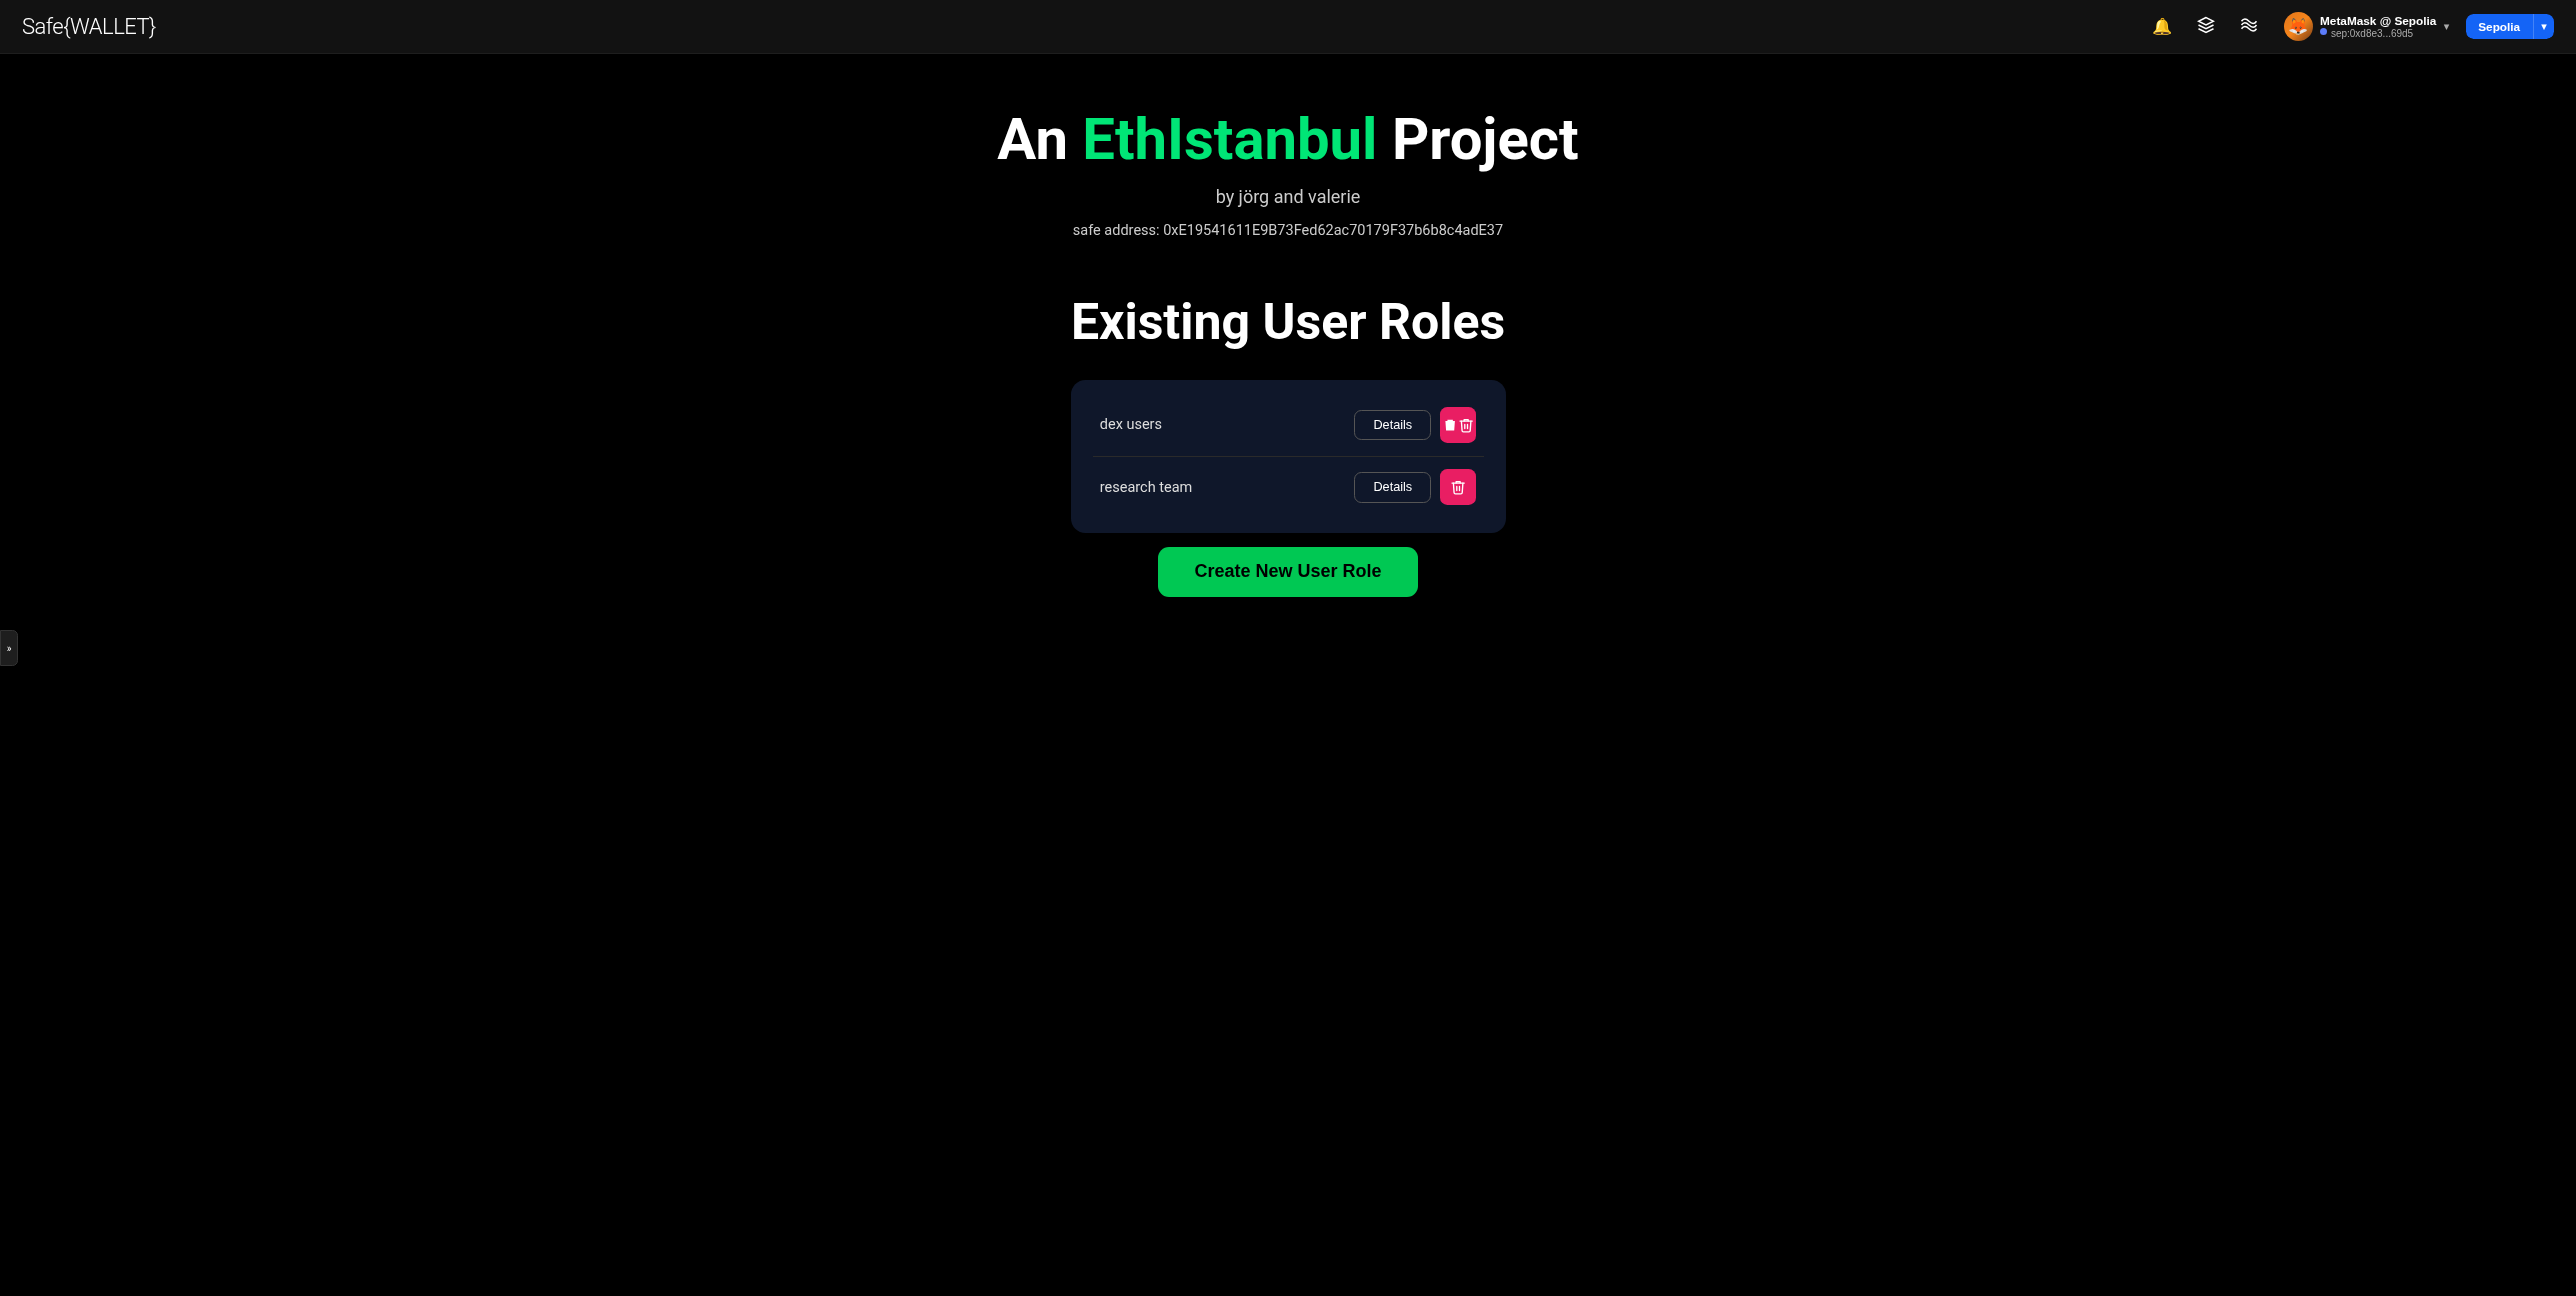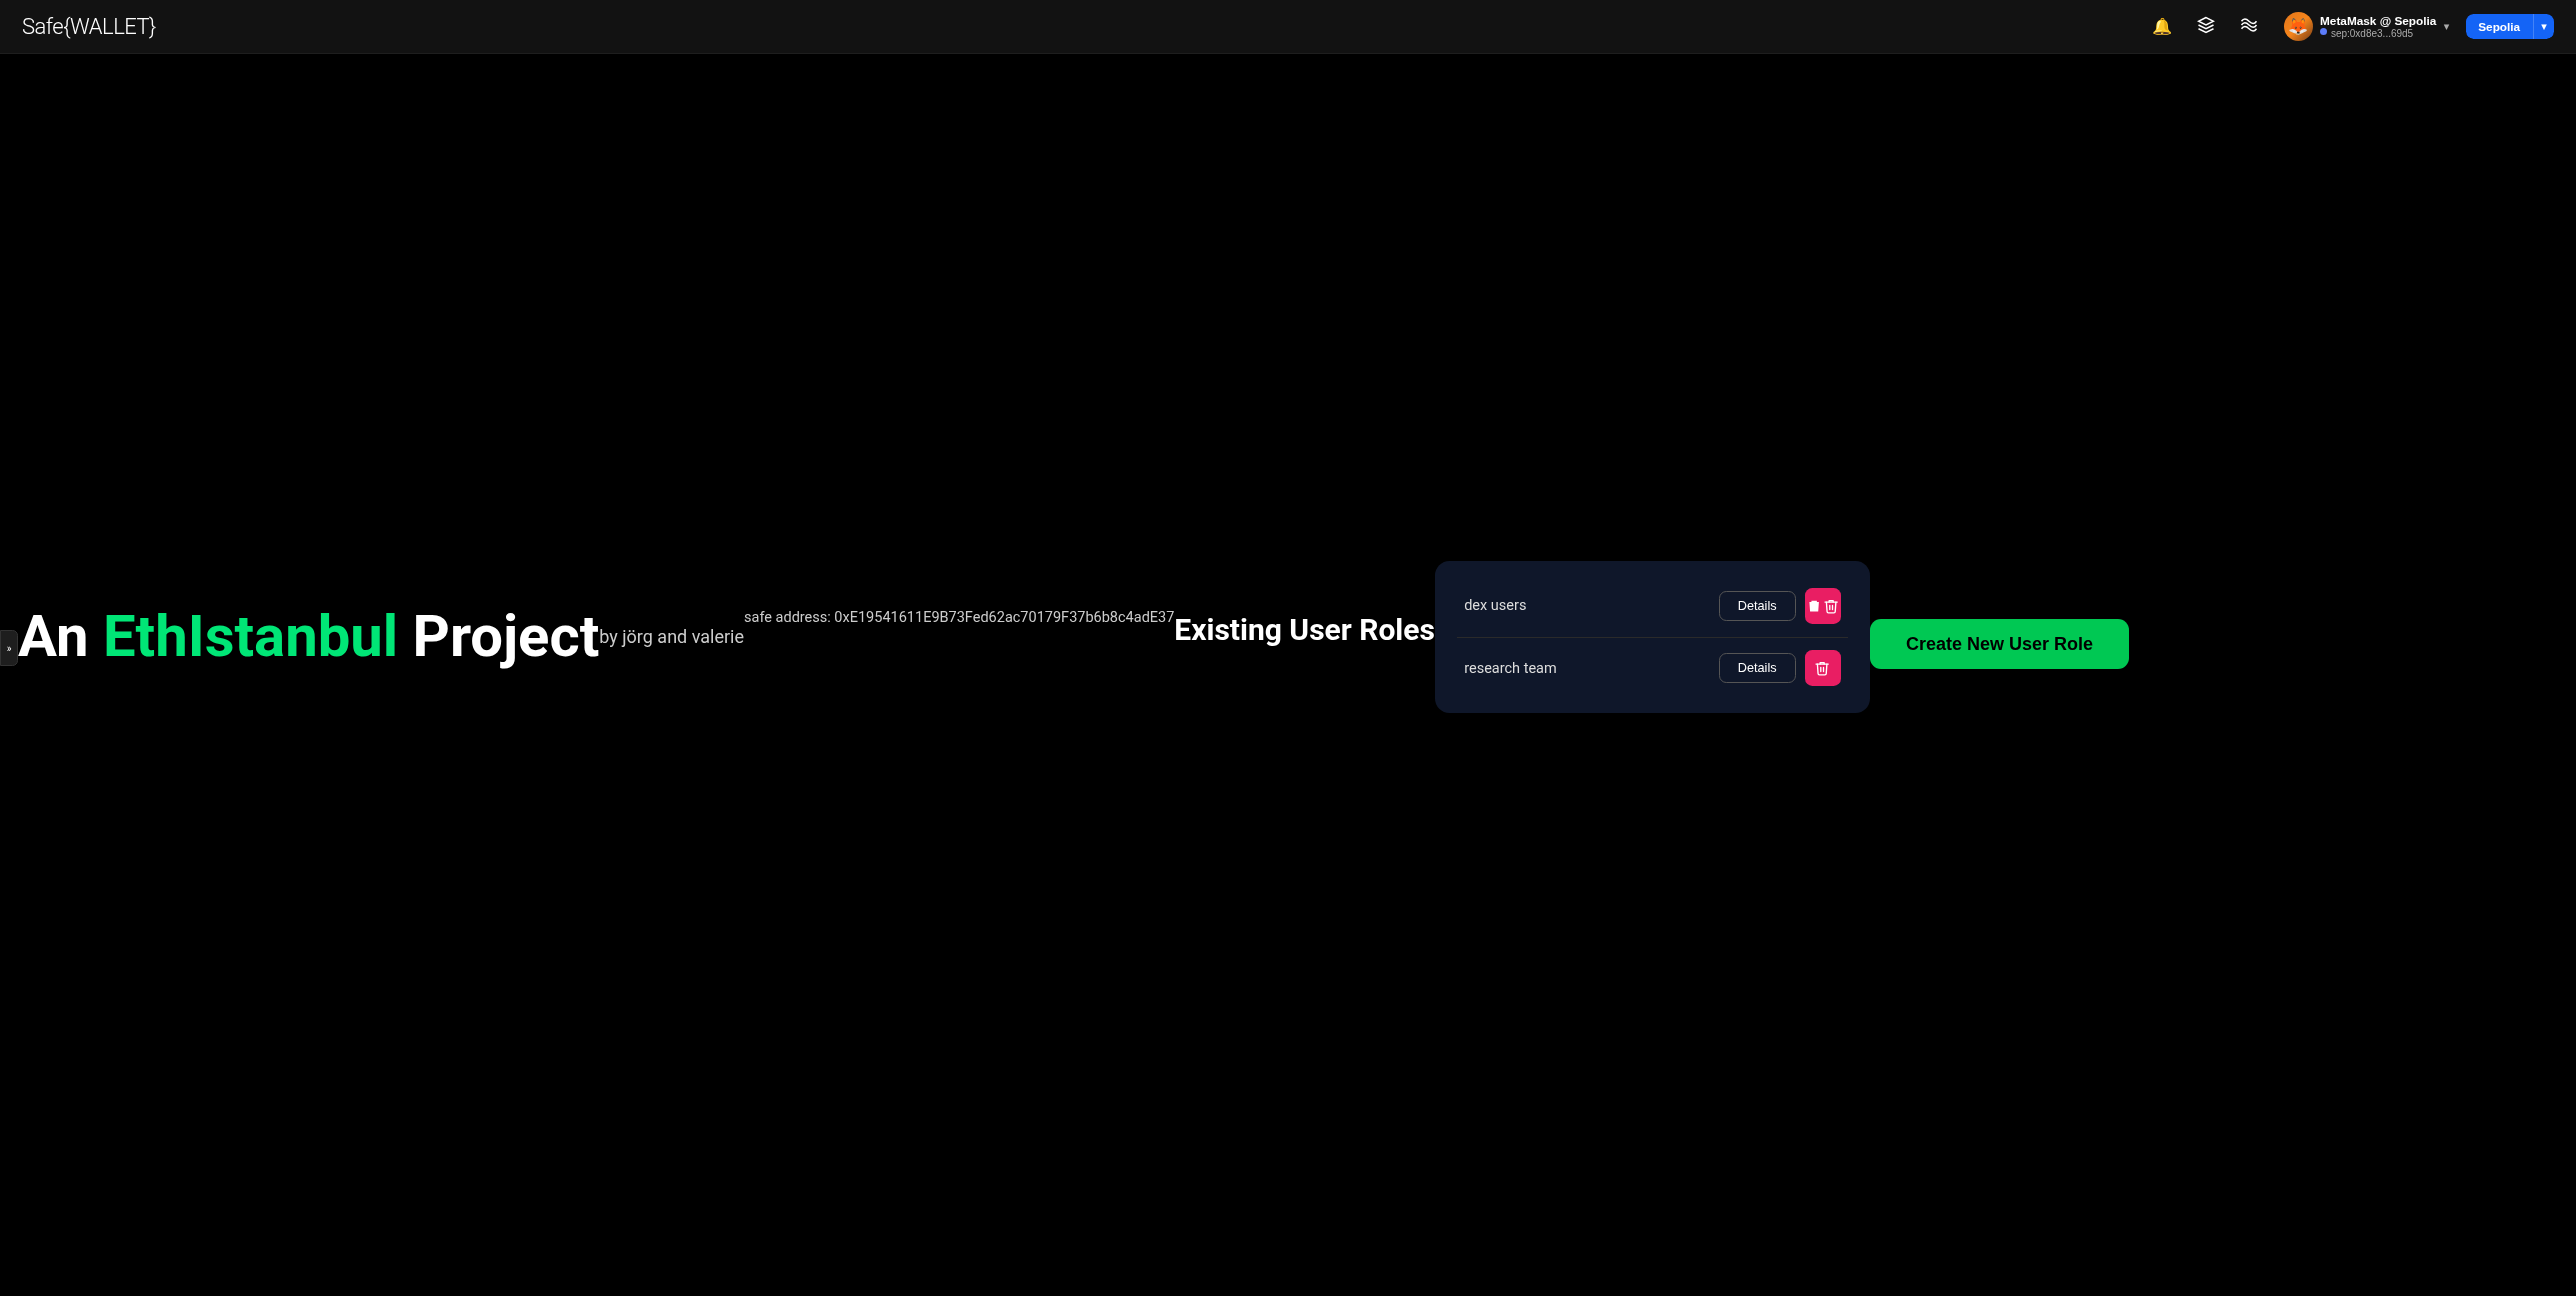--- a/index.html
+++ b/index.html
@@ -160,21 +160,21 @@
       justify-content: center;
       cursor: pointer;
       border-radius: 0 5.4px 5.4px 0;
       font-size: 10px;
       z-index: 100;
     }
 
     
     .main-content {
       display: flex;
-      flex-direction: row;
+      flex-direction: column;
       align-items: center;
       padding: 54px 18px 116px;
       min-height: calc(100vh - 54px);
     }
 
     .hero-title {
       font-size: 58px;
       font-weight: 700;
       text-align: center;
       margin-bottom: 14.5px;
@@ -193,21 +193,21 @@
     }
 
     .safe-address {
       font-size: 14.5px;
       color: #cccccc;
       text-align: center;
       margin-bottom: 54px;
     }
 
     .section-title {
-      font-size: 30px;
+      font-size: 50px;
       font-weight: 700;
       text-align: center;
       margin-bottom: 29px;
     }
 
     
     .roles-card {
       background: #0f172a;
       border-radius: 14.5px;
       padding: 14.5px 22px;

